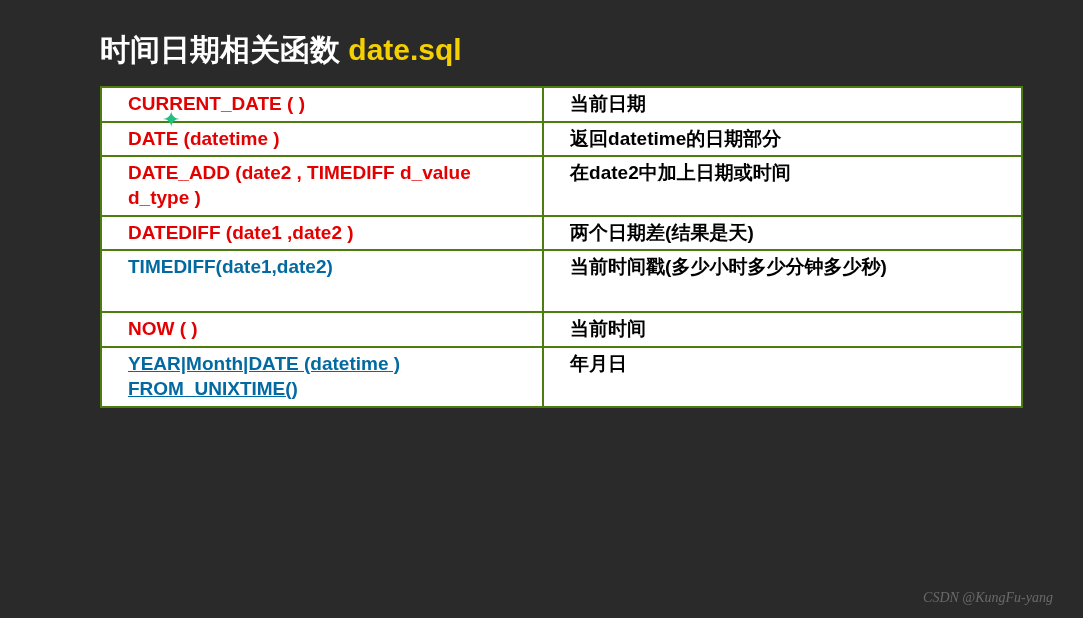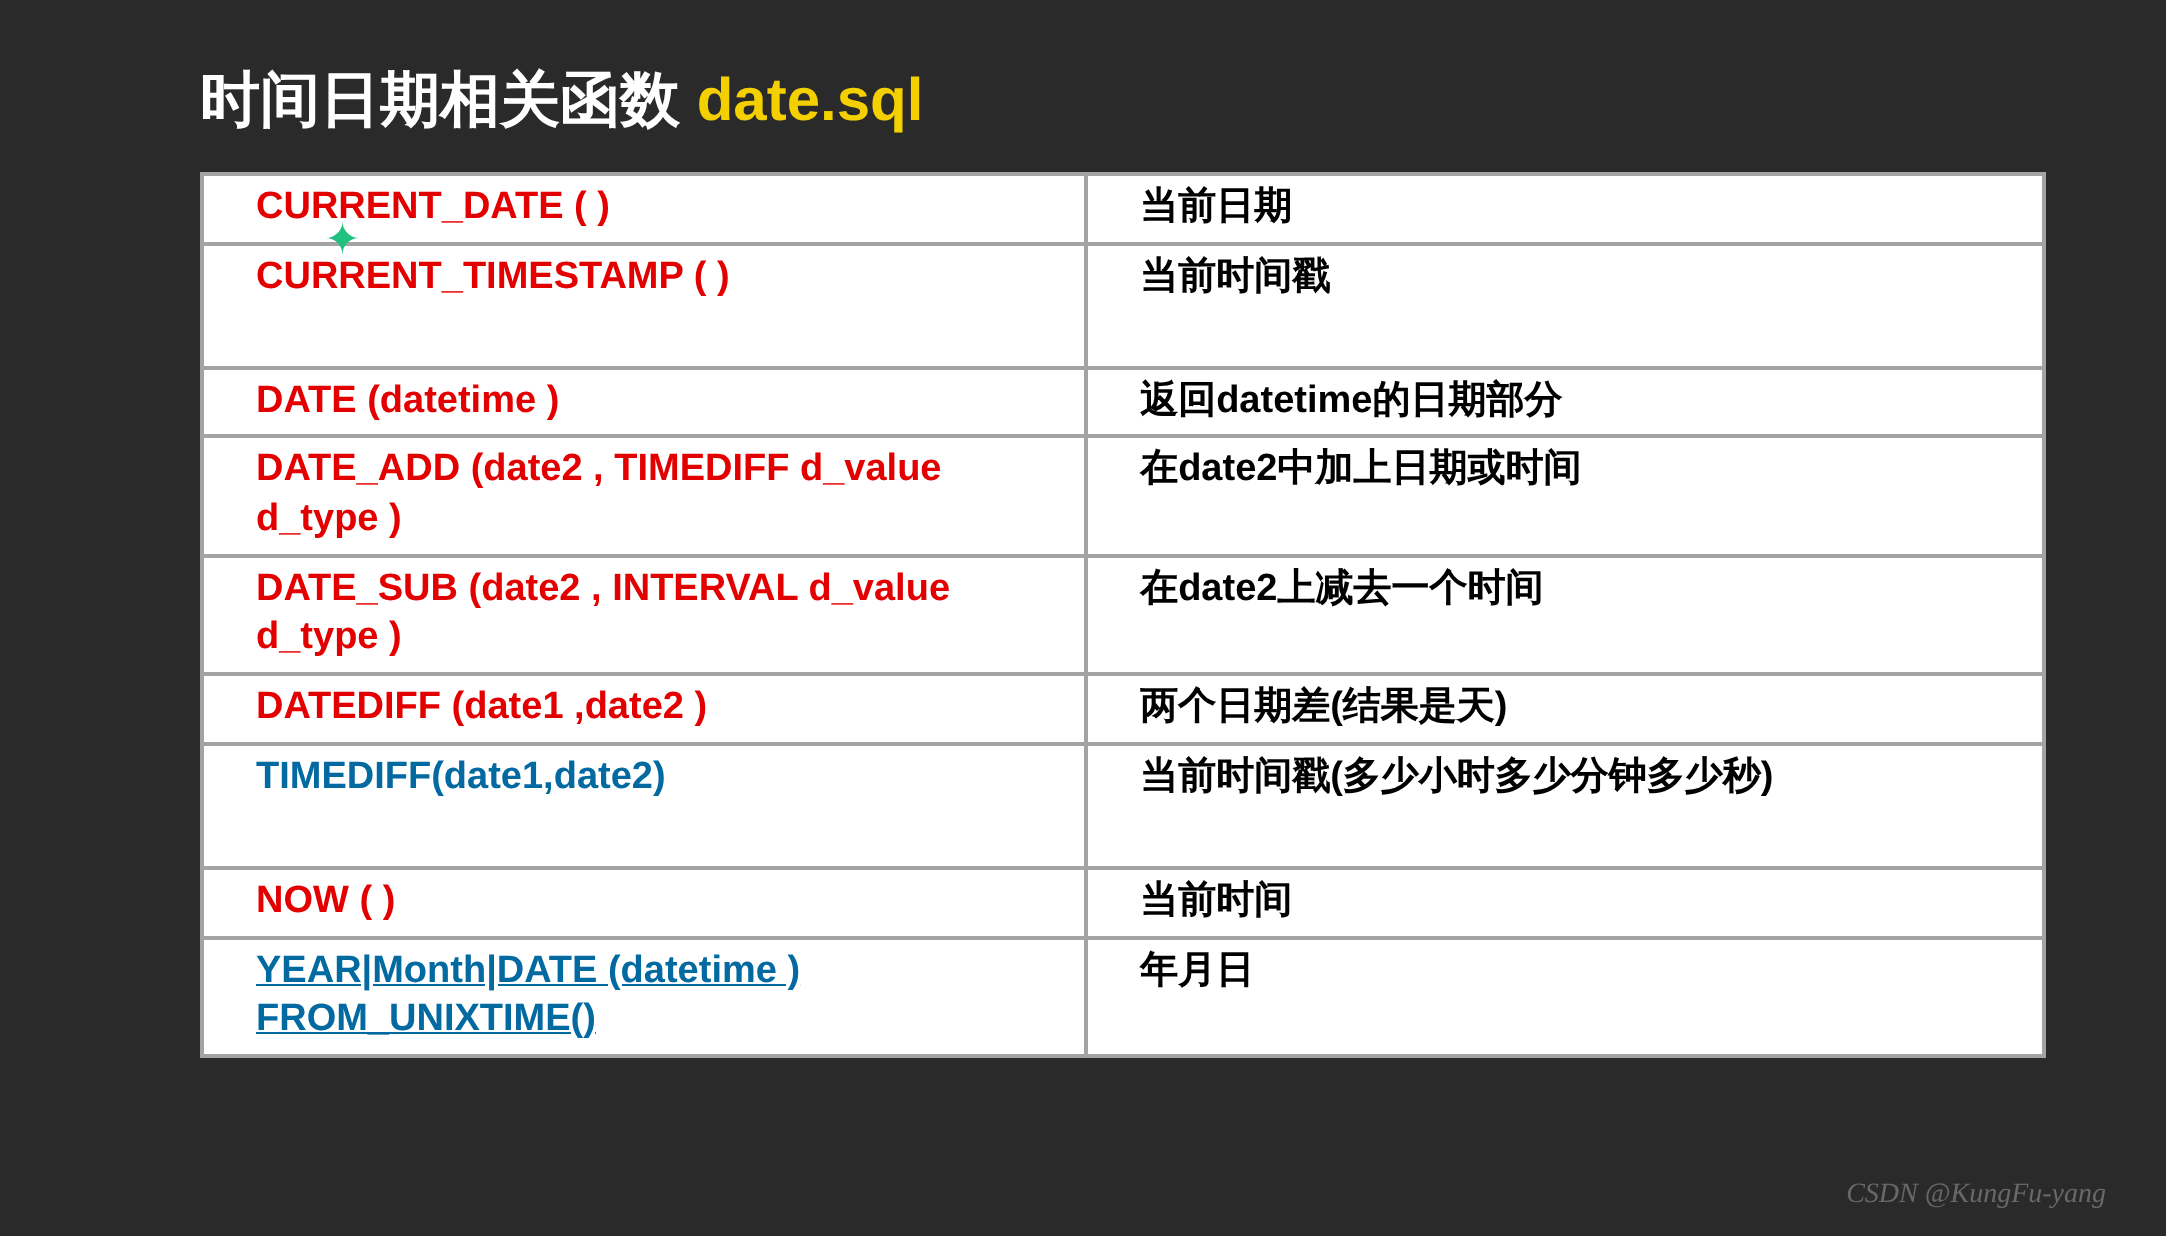--- a/index.html
+++ b/index.html
@@ -22,21 +22,21 @@
   }
   .title .w { color: #ffffff; }
   .title .y { color: #f5d000; }
   table.functbl {
     width: 100%;
     border-collapse: collapse;
     background: #ffffff;
     table-layout: fixed;
   }
   table.functbl td {
-    border: 2px solid #a3a3a3;
+    border: 2px solid #4d7c0f;
     padding: 4px 26px;
     font-size: 19px;
     font-weight: 700;
     color: #000;
     vertical-align: top;
     line-height: 1.3;
   }
   table.functbl td.fn { color: #e30000; }
   table.functbl td.fn.black { color: #0369a1; }
   table.functbl col.c1 { width: 48%; }
@@ -76,34 +76,26 @@
     <colgroup>
         <col class="c1">
         <col class="c2">
       </colgroup>
     <tbody id="tbody">
         <tr>
           <td class="fn" style="white-space: pre-line;">CURRENT_DATE (   )</td>
           <td class="desc">当前日期</td>
         </tr>
         <tr>
-          <td class="fn tall" style="white-space: pre-line;">CURRENT_TIMESTAMP (  )</td>
-          <td class="desc tall">当前时间戳</td>
-        </tr>
-        <tr>
           <td class="fn" style="white-space: pre-line;">DATE (datetime )</td>
           <td class="desc">返回<b>datetime</b>的日期部分</td>
         </tr>
         <tr>
           <td class="fn" style="white-space: pre-line;">DATE_ADD (date2 , TIMEDIFF d_value d_type )</td>
           <td class="desc">在<b>date2</b>中加上日期或时间</td>
-        </tr>
-        <tr>
-          <td class="fn" style="white-space: pre-line;">DATE_SUB (date2 , INTERVAL d_value d_type )</td>
-          <td class="desc">在<b>date2</b>上减去一个时间</td>
         </tr>
         <tr>
           <td class="fn" style="white-space: pre-line;">DATEDIFF (date1 ,date2 )</td>
           <td class="desc">两个日期差<b>(</b>结果是天<b>)</b></td>
         </tr>
         <tr>
           <td class="fn black tall" style="white-space: pre-line;">TIMEDIFF(date1,date2)</td>
           <td class="desc tall">当前时间戳(多少小时多少分钟多少秒)</td>
         </tr>
         <tr>

